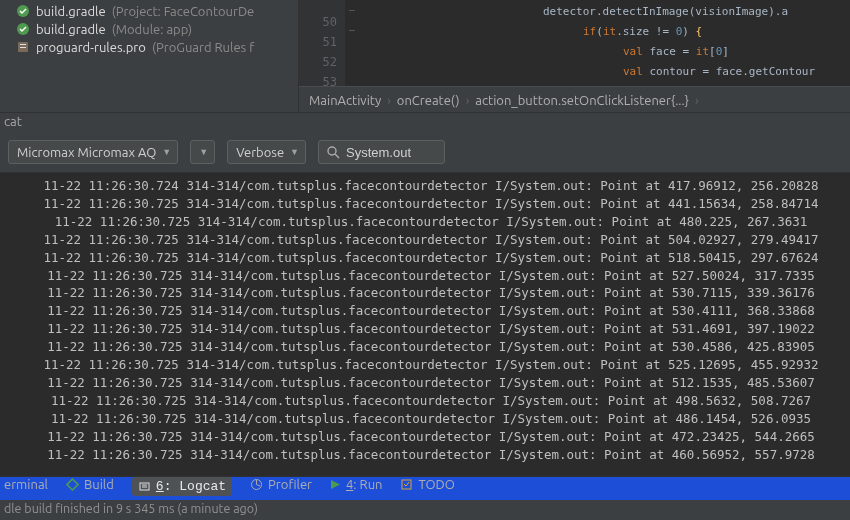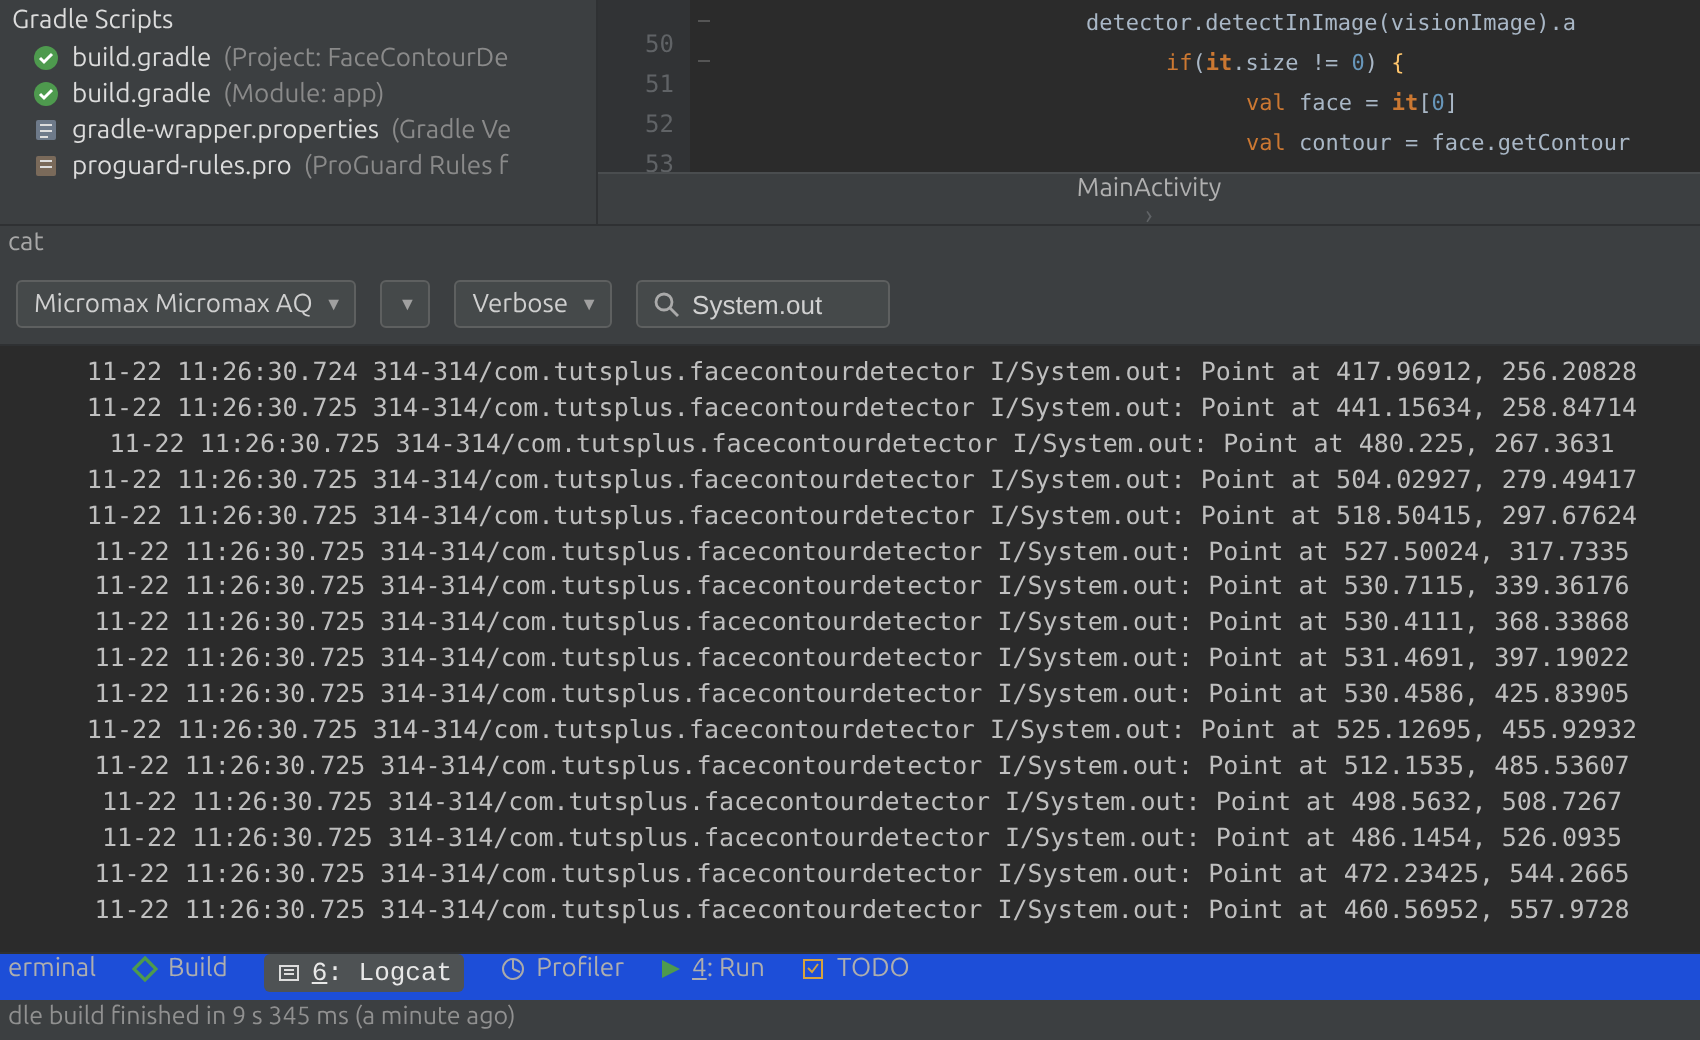--- a/index.html
+++ b/index.html
@@ -72,33 +72,32 @@
   font-size: 11px;
   line-height: 20px;
   white-space: pre;
 }
 .code .indent { display:inline-block; }
 .c-base { color:#a9b7c6; }
 .c-key { color:#cc7832; }
 .c-id { color:#a9b7c6; }
 .c-kw2 { color:#ffc66d; }
 .c-num { color:#6897bb; }
-.c-bold { font-weight:bold;margin-top:25px; }
+.c-bold { font-weight:normal;margin-top:25px; }
 .breadcrumbs {
   position: absolute;
   left: 0; right: 0; bottom: 0;
   height: 26px;
   background: #3c3f41;
   display: flex;
   align-items: center;
-  padding: 0 10px;
+  padding: 12px 10px;
   gap: 0;
   color: #b0b0b0;
   border-top: 1px solid #4a4d4f;
-  flex-direction: column;
 }
 .breadcrumbs span.sep { color: #606366; padding: 0 6px; }
 .logcat-tab {
   background: #3c3f41;
   border-top: 1px solid #2f3133;
   color: #a8a8a8;
   padding: 1px 0 1px 4px;
   height: 20px;
 }
 .toolbar {
@@ -169,52 +168,39 @@
   padding: 1px 4px;
   font-size: 12.5px;
 }
 svg { display:block; }
 </style>
 </head>
 <body>
 
 <div class="top-area">
   <div class="project-tree">
-    <div class="tree-header">Gradle Scripts</div>
     <div class="tree-item">
       <span class="icon">
           <svg width="14" height="14">
             <circle cx="7" cy="7" r="6" fill="#4e9a4e"></circle>
             <path d="M4 7 L6 9 L10 5" stroke="#fff" stroke-width="1.5" fill="none"></path>
           </svg>
         </span>
       <span class="name">build.gradle</span>
         <span class="sub"> (Project: FaceContourDe</span>
     </div>
     <div class="tree-item">
       <span class="icon">
           <svg width="14" height="14">
             <circle cx="7" cy="7" r="6" fill="#4e9a4e"></circle>
             <path d="M4 7 L6 9 L10 5" stroke="#fff" stroke-width="1.5" fill="none"></path>
           </svg>
         </span>
       <span class="name">build.gradle</span>
         <span class="sub"> (Module: app)</span>
-    </div>
-    <div class="tree-item">
-      <span class="icon">
-          <svg width="14" height="14">
-            <rect x="2" y="2" width="10" height="10" fill="#6e7a8a" rx="1"></rect>
-            <rect x="4" y="4" width="6" height="1" fill="#ddd"></rect>
-            <rect x="4" y="7" width="6" height="1" fill="#ddd"></rect>
-            <rect x="4" y="10" width="4" height="1" fill="#ddd"></rect>
-          </svg>
-        </span>
-      <span class="name">gradle-wrapper.properties</span>
-        <span class="sub"> (Gradle Ve</span>
     </div>
     <div class="tree-item">
       <span class="icon">
           <svg width="14" height="14">
             <rect x="2" y="2" width="10" height="10" fill="#7a6a5a" rx="1"></rect>
             <rect x="4" y="4" width="6" height="1" fill="#ddd"></rect>
             <rect x="4" y="7" width="6" height="1" fill="#ddd"></rect>
           </svg>
         </span>
       <span class="name">proguard-rules.pro</span>

